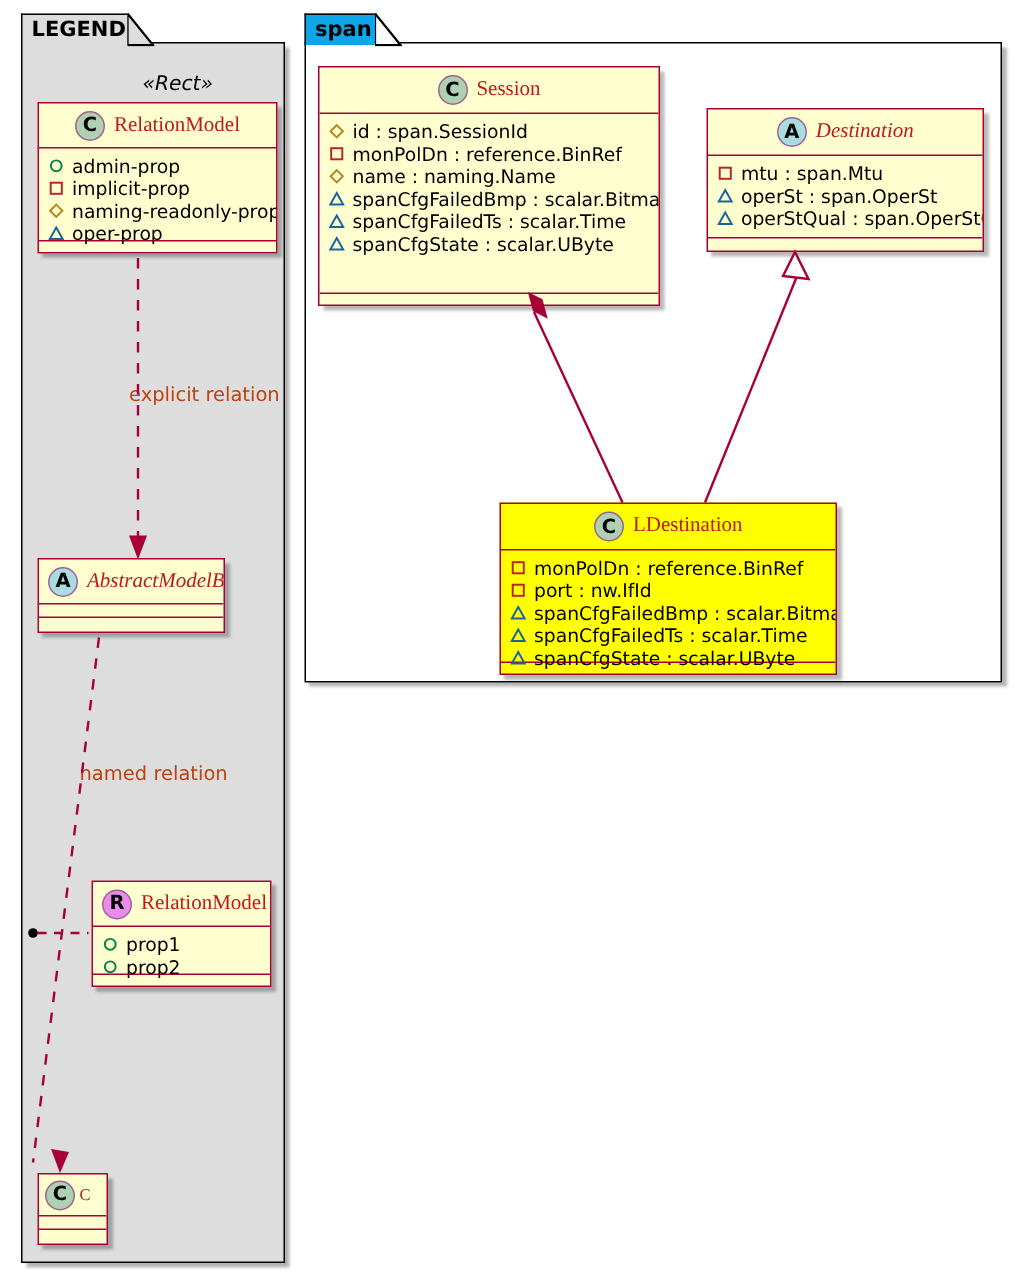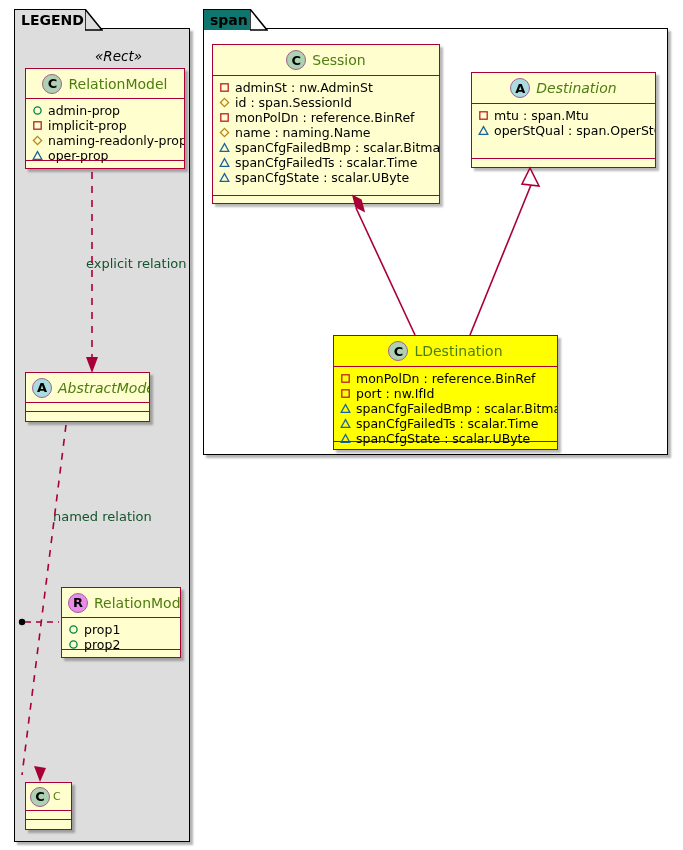--- a/index.html
+++ b/index.html
@@ -52,22 +52,23 @@
     align-items: center;
     justify-content: center;
     gap: 6px;
     padding: 5px 8px 5px 8px;
     border-bottom: 1.5px solid #A80036;
     box-sizing: border-box;
   }
   .cls-head.left { justify-content: flex-start; }
   .cls-name {
     font-size: 14px;
-    color: #4d7c0f;
+    color: #b91c1c;
     white-space: nowrap;
+    font-family: Liberation Serif, serif;
   }
   .cls-name.abstract { font-style: italic; }
   .cls-name.tiny { font-size: 11px; }
 
   
   .badge {
     width: 20px;
     height: 20px;
     border-radius: 50%;
     display: inline-flex;
@@ -114,21 +115,21 @@
     position: absolute;
     left: 0; top: 0;
     width: 683px;
     height: 850px;
     pointer-events: none;
   }
 
   .edge-label {
     position: absolute;
     font-size: 13px;
-    color: #14532d;
+    color: #c2410c;
     white-space: nowrap;
   }
 </style>
 </head>
 <body>
 
 <div id="canvas">
 
   <div class="pkg" style="left:14px; top:28px; width:176px; height:814px; background:#DDDDDD;"></div>
   <div class="pkg-tab" style="left:14px; top:9px; width:72px; height:21px; background:#DDDDDD;">
@@ -212,41 +213,35 @@
       <span class="cls-name tiny">C</span>
     </div>
     <div class="cls-body empty"></div>
     <div class="cls-foot"></div>
   </div>
 
   <div class="edge-label" style="left:86px; top:256px; max-width:104px; overflow:hidden;">explicit relation</div>
   <div class="edge-label" style="left:53px; top:509px;">named relation</div>
 
   <div class="pkg" style="left:203px; top:28px; width:465px; height:427px; background:#ffffff;"></div>
-  <div class="pkg-tab" style="left:203px; top:9px; width:48px; height:21px; background:#0f766e;">
+  <div class="pkg-tab" style="left:203px; top:9px; width:48px; height:21px; background:#0ea5e9;">
     <span>span</span>
   </div>
   <svg style="position:absolute; left:250px; top:9px; width:18px; height:22px;">
     <polygon points="0,0 17,21 0,21" fill="#ffffff" stroke="#000000" stroke-width="1.5"></polygon>
   </svg>
 
   <div class="cls" style="left:212px; top:44px; width:228px; height:160px;">
     <div class="cls-head" style="height:31px;">
       <span class="badge c">C</span>
       <span class="cls-name">Session</span>
     </div>
     <div class="cls-body" style="height:120px;">
       <div class="attr">
         <svg class="glyph" viewBox="0 0 11 11">
-            <rect x="1.8" y="1.8" width="7.4" height="7.4" fill="none" stroke="#B8222B" stroke-width="1.3"></rect>
-          </svg>
-        <span class="attr-txt">adminSt : nw.AdminSt</span>
-      </div>
-      <div class="attr">
-        <svg class="glyph" viewBox="0 0 11 11">
             <polygon points="5.5,1.4 9.6,5.5 5.5,9.6 1.4,5.5" fill="none" stroke="#B8861B" stroke-width="1.3"></polygon>
           </svg>
         <span class="attr-txt">id : span.SessionId</span>
       </div>
       <div class="attr">
         <svg class="glyph" viewBox="0 0 11 11">
             <rect x="1.8" y="1.8" width="7.4" height="7.4" fill="none" stroke="#B8222B" stroke-width="1.3"></rect>
           </svg>
         <span class="attr-txt">monPolDn : reference.BinRef</span>
       </div>
@@ -282,20 +277,26 @@
     <div class="cls-head" style="height:31px;">
       <span class="badge a">A</span>
       <span class="cls-name abstract">Destination</span>
     </div>
     <div class="cls-body" style="height:55px;">
       <div class="attr">
         <svg class="glyph" viewBox="0 0 11 11">
             <rect x="1.8" y="1.8" width="7.4" height="7.4" fill="none" stroke="#B8222B" stroke-width="1.3"></rect>
           </svg>
         <span class="attr-txt">mtu : span.Mtu</span>
+      </div>
+      <div class="attr">
+        <svg class="glyph" viewBox="0 0 11 11">
+            <polygon points="5.5,1.6 9.8,9.3 1.2,9.3" fill="none" stroke="#1963A0" stroke-width="1.3"></polygon>
+          </svg>
+        <span class="attr-txt">operSt : span.OperSt</span>
       </div>
       <div class="attr">
         <svg class="glyph" viewBox="0 0 11 11">
             <polygon points="5.5,1.6 9.8,9.3 1.2,9.3" fill="none" stroke="#1963A0" stroke-width="1.3"></polygon>
           </svg>
         <span class="attr-txt">operStQual : span.OperStQual</span>
       </div>
     </div>
     <div class="cls-foot"></div>
   </div>

